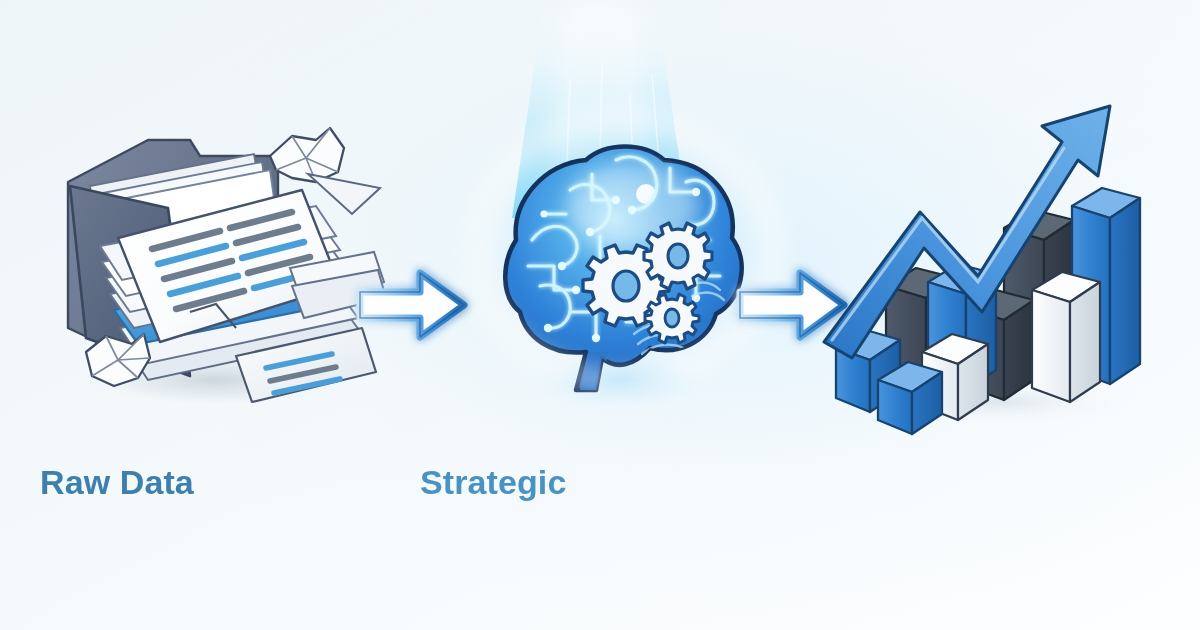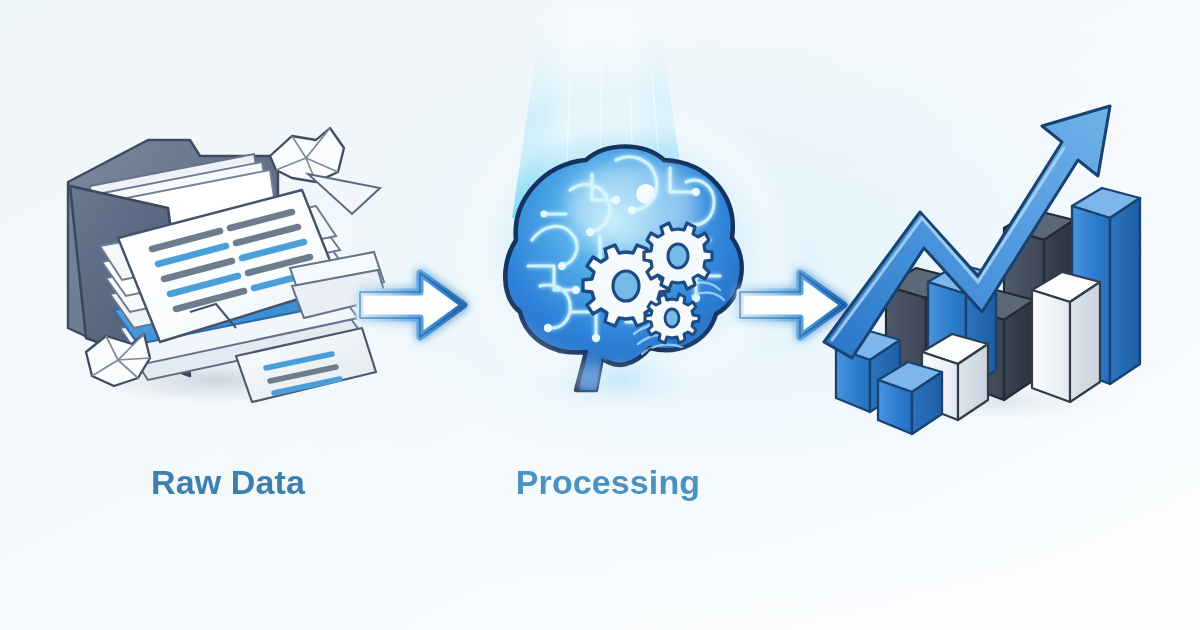--- a/index.html
+++ b/index.html
@@ -38,24 +38,24 @@
     position: absolute;
     left: 0;
     top: 90px;
     width: 100%;
     height: 350px;
   }
   .art svg { display: block; width: 100%; height: 100%; overflow: visible; }
 
   .stage-label {
     position: absolute;
-    left: 8px;
+    left: 0;
     top: 465px;
     width: 100%;
-    text-align: center;
+    text-align: left;
     font-size: 34px;
     font-weight: bold;
     letter-spacing: 0.1px;
     line-height: 1;
     white-space: nowrap;
   }
   .label-raw     { color: #3d7fad; }
   .label-process { color: #4a91c4; }
   .label-insight { color: #4489bd; }
 
@@ -338,21 +338,21 @@
                        L-24,12 L-20,8 L-21,4 L-27,3 L-27,-2 L-21,-3 L-20,-7 L-24,-11
                        L-21,-16 L-16,-13 L-12,-15 L-13,-21 L-7,-24 L-5,-18 Z" fill="#f6fafc" stroke="#1d4c84" stroke-width="3" stroke-linejoin="round"></path>
               <ellipse cx="0" cy="0" rx="7" ry="9" fill="#74b9e8" stroke="#1d4c84" stroke-width="2.8"></ellipse>
             </g>
           </g>
         </g>
 
         <ellipse cx="204" cy="160" rx="150" ry="132" fill="none" stroke="#ffffff" stroke-width="26" opacity="0.35" filter="url(#softBlur)"></ellipse>
       </svg>
     </div>
-    <div class="stage-label label-process">Processing</div>
+    <div class="stage-label label-process">Strategic</div>
   </div>
 
   <div class="flow-arrow arrow-two">
     <svg viewBox="0 0 110 86" xmlns="http://www.w3.org/2000/svg">
       <defs>
         <linearGradient id="arrGrad2" x1="0" y1="0.5" x2="1" y2="0.5">
           <stop offset="0%" stop-color="#cfe8fa"></stop>
           <stop offset="35%" stop-color="#8dc5ee"></stop>
           <stop offset="70%" stop-color="#3f90d8"></stop>
           <stop offset="100%" stop-color="#1f6cb5"></stop>

